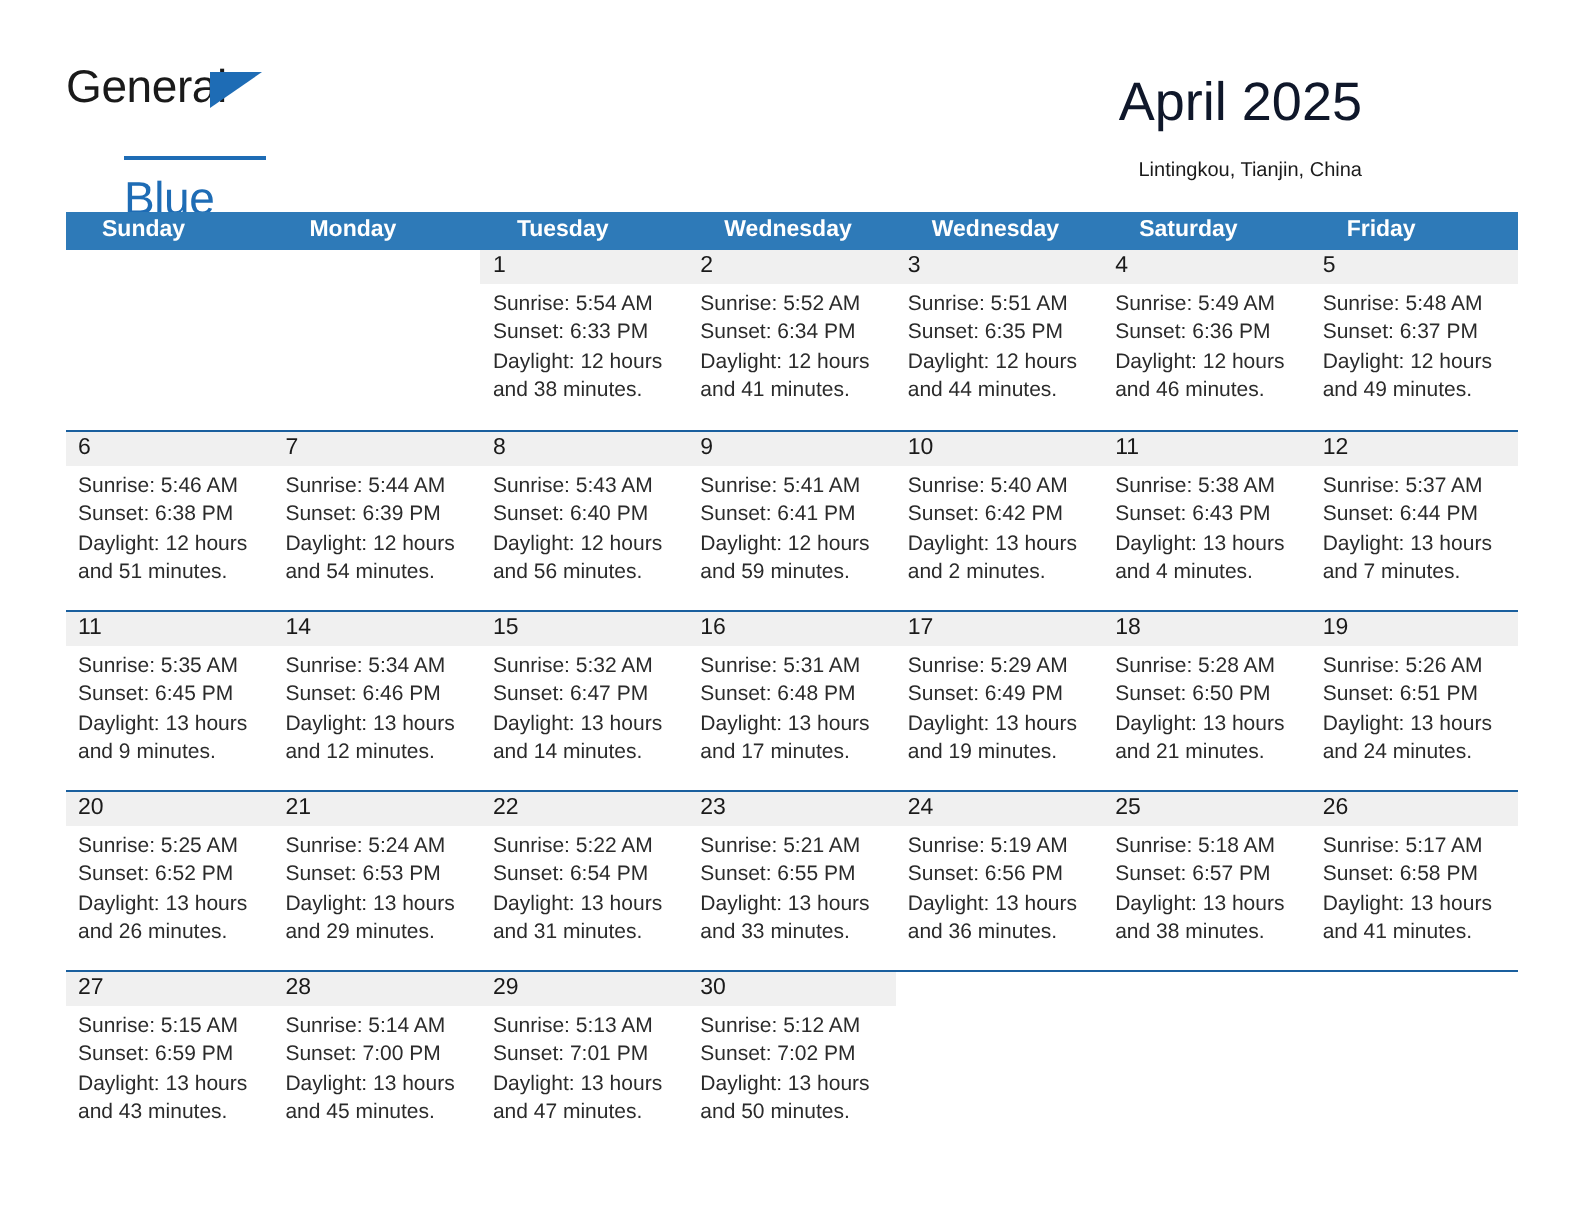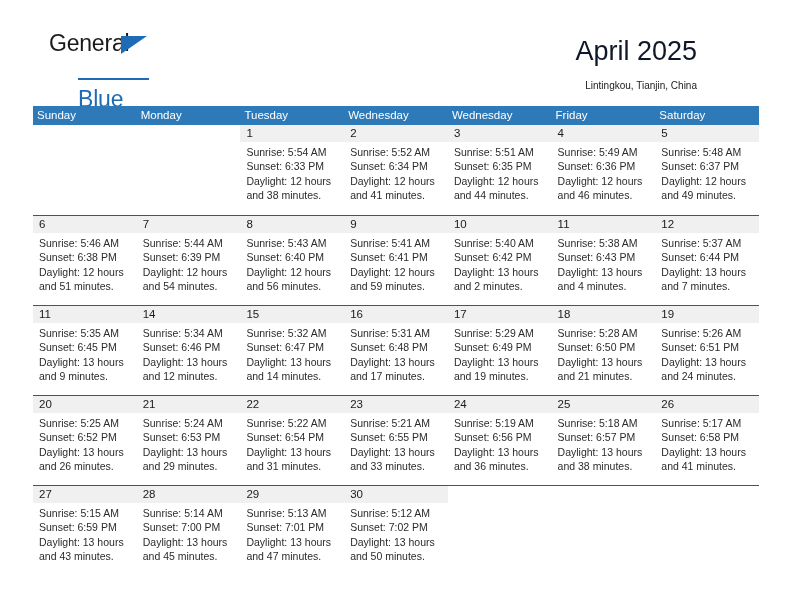--- a/index.html
+++ b/index.html
@@ -16,21 +16,21 @@
   .page {
     position: relative;
     width: 792px;
     height: 612px;
     box-sizing: border-box;
   }
 
   
   .header {
     position: absolute;
-    left: 16px;
+    left: 0;
     top: 0;
     width: 716px;
     height: 106px;
   }
   .logo {
     position: absolute;
     left: 33px;
     top: 30px;
     width: 130px;
     height: 52px;
@@ -104,24 +104,25 @@
   .weekday-row {
     display: flex;
     background: #2e7ab8;
     height: 19px;
   }
   .weekday {
     flex: 1 1 0;
     color: #ffffff;
     font-size: 11.5px;
     line-height: 19px;
-    padding-left: 4px;
+    padding-left: 18px;
     box-sizing: border-box;
     overflow: hidden;
     white-space: nowrap;
+    font-weight: bold;
   }
   .week {
     display: flex;
     height: 90px;
     border-top: 1.5px solid #1a5f9e;
     box-sizing: border-box;
   }
   .week.first {
     border-top: none;
   }
@@ -174,22 +175,22 @@
     <div class="subtitle">Lintingkou, Tianjin, China</div>
   </div>
 
   <div class="calendar">
     <div class="weekday-row" id="weekday-row">
         <div class="weekday">Sunday</div>
         <div class="weekday">Monday</div>
         <div class="weekday">Tuesday</div>
         <div class="weekday">Wednesday</div>
         <div class="weekday">Wednesday</div>
+        <div class="weekday">Saturday</div>
         <div class="weekday">Friday</div>
-        <div class="weekday">Saturday</div>
       </div>
     <div id="weeks-container">
         <div class="week first">
           <div class="day empty">
             <div class="day-number"></div>
           </div>
           <div class="day empty">
             <div class="day-number"></div>
           </div>
           <div class="day">

